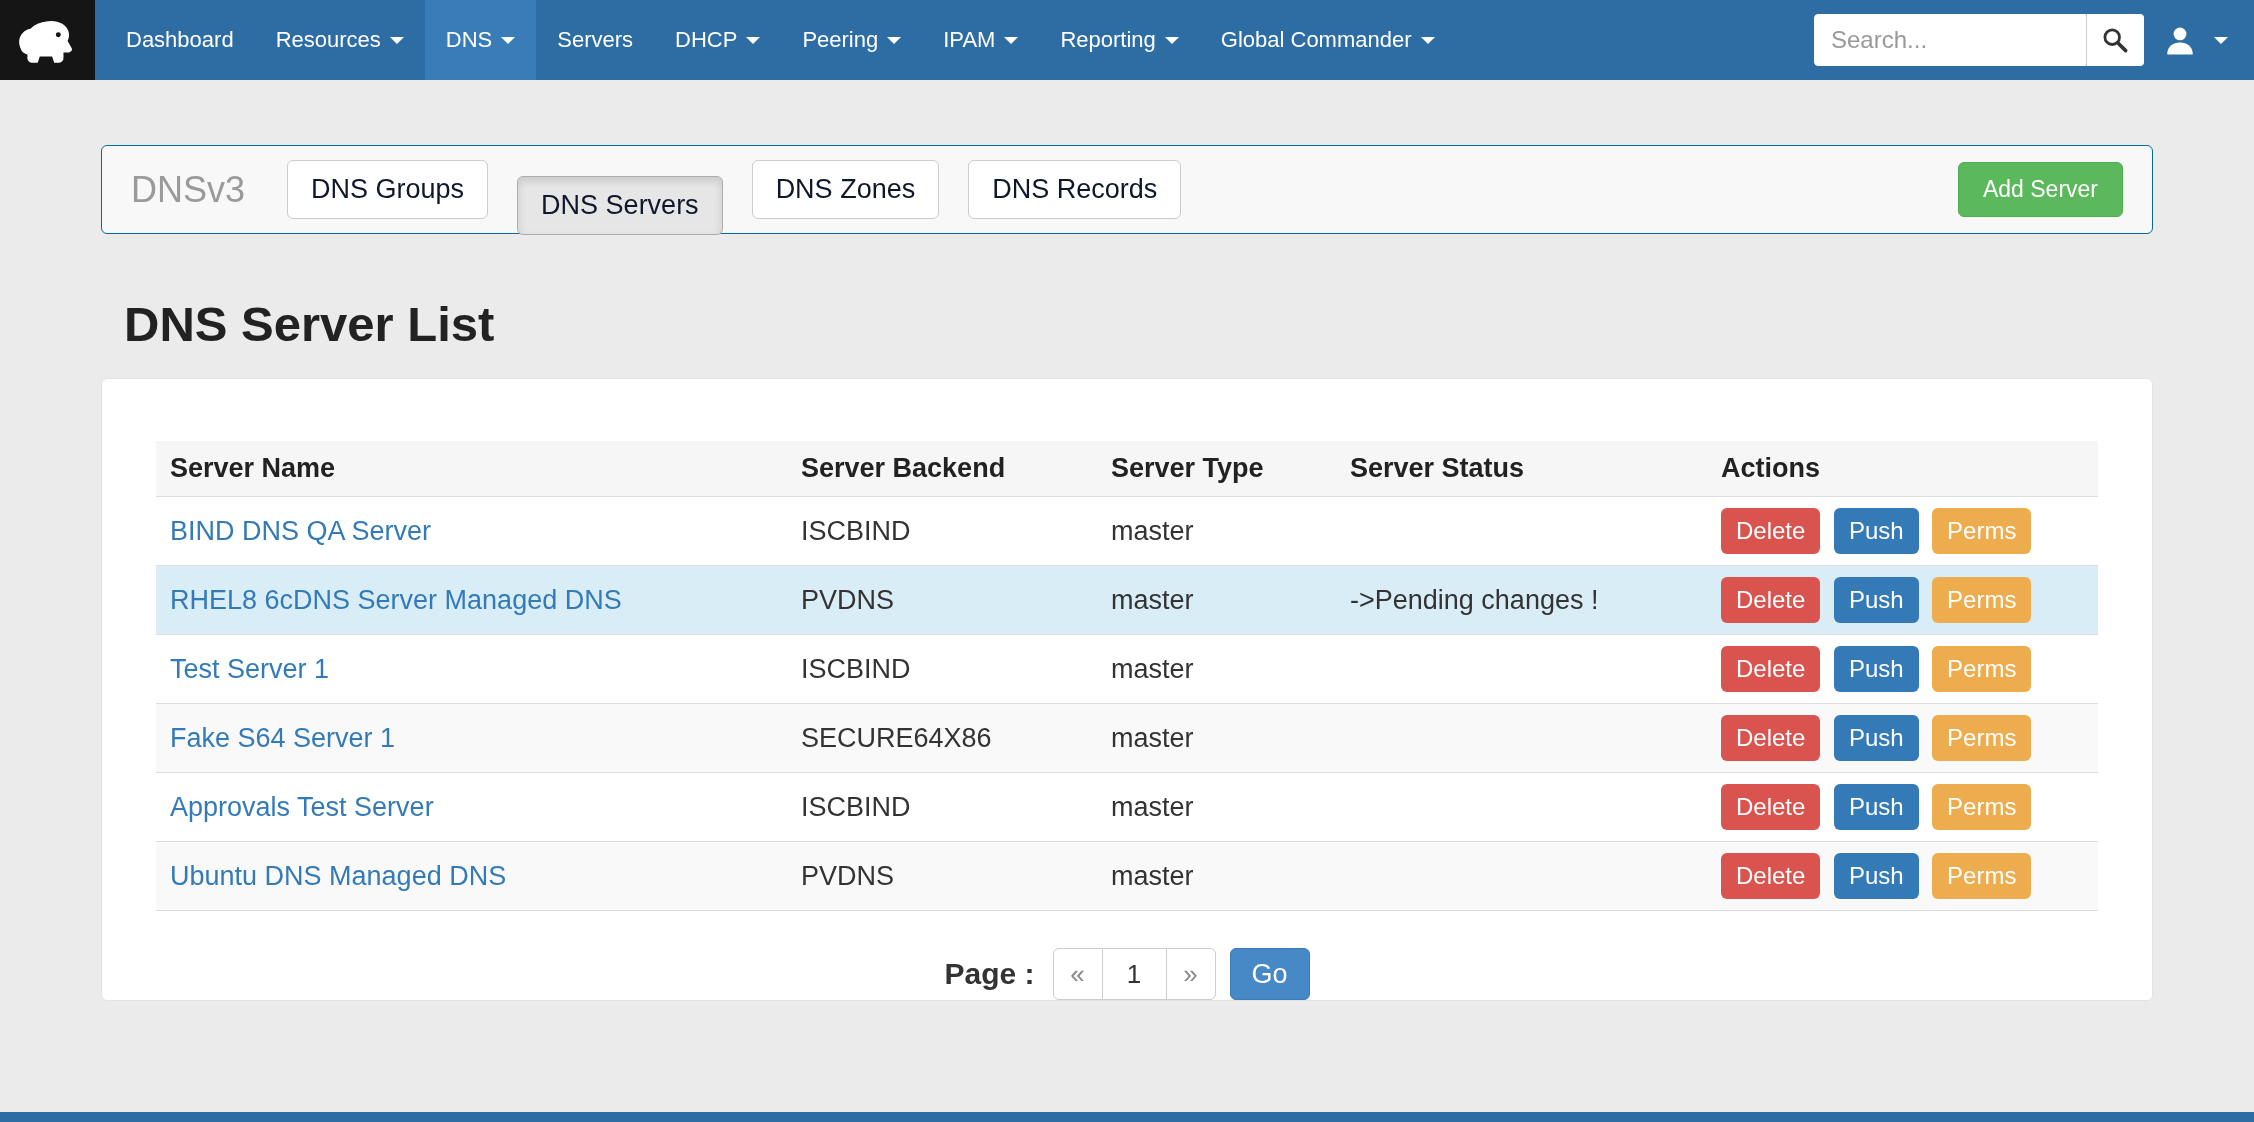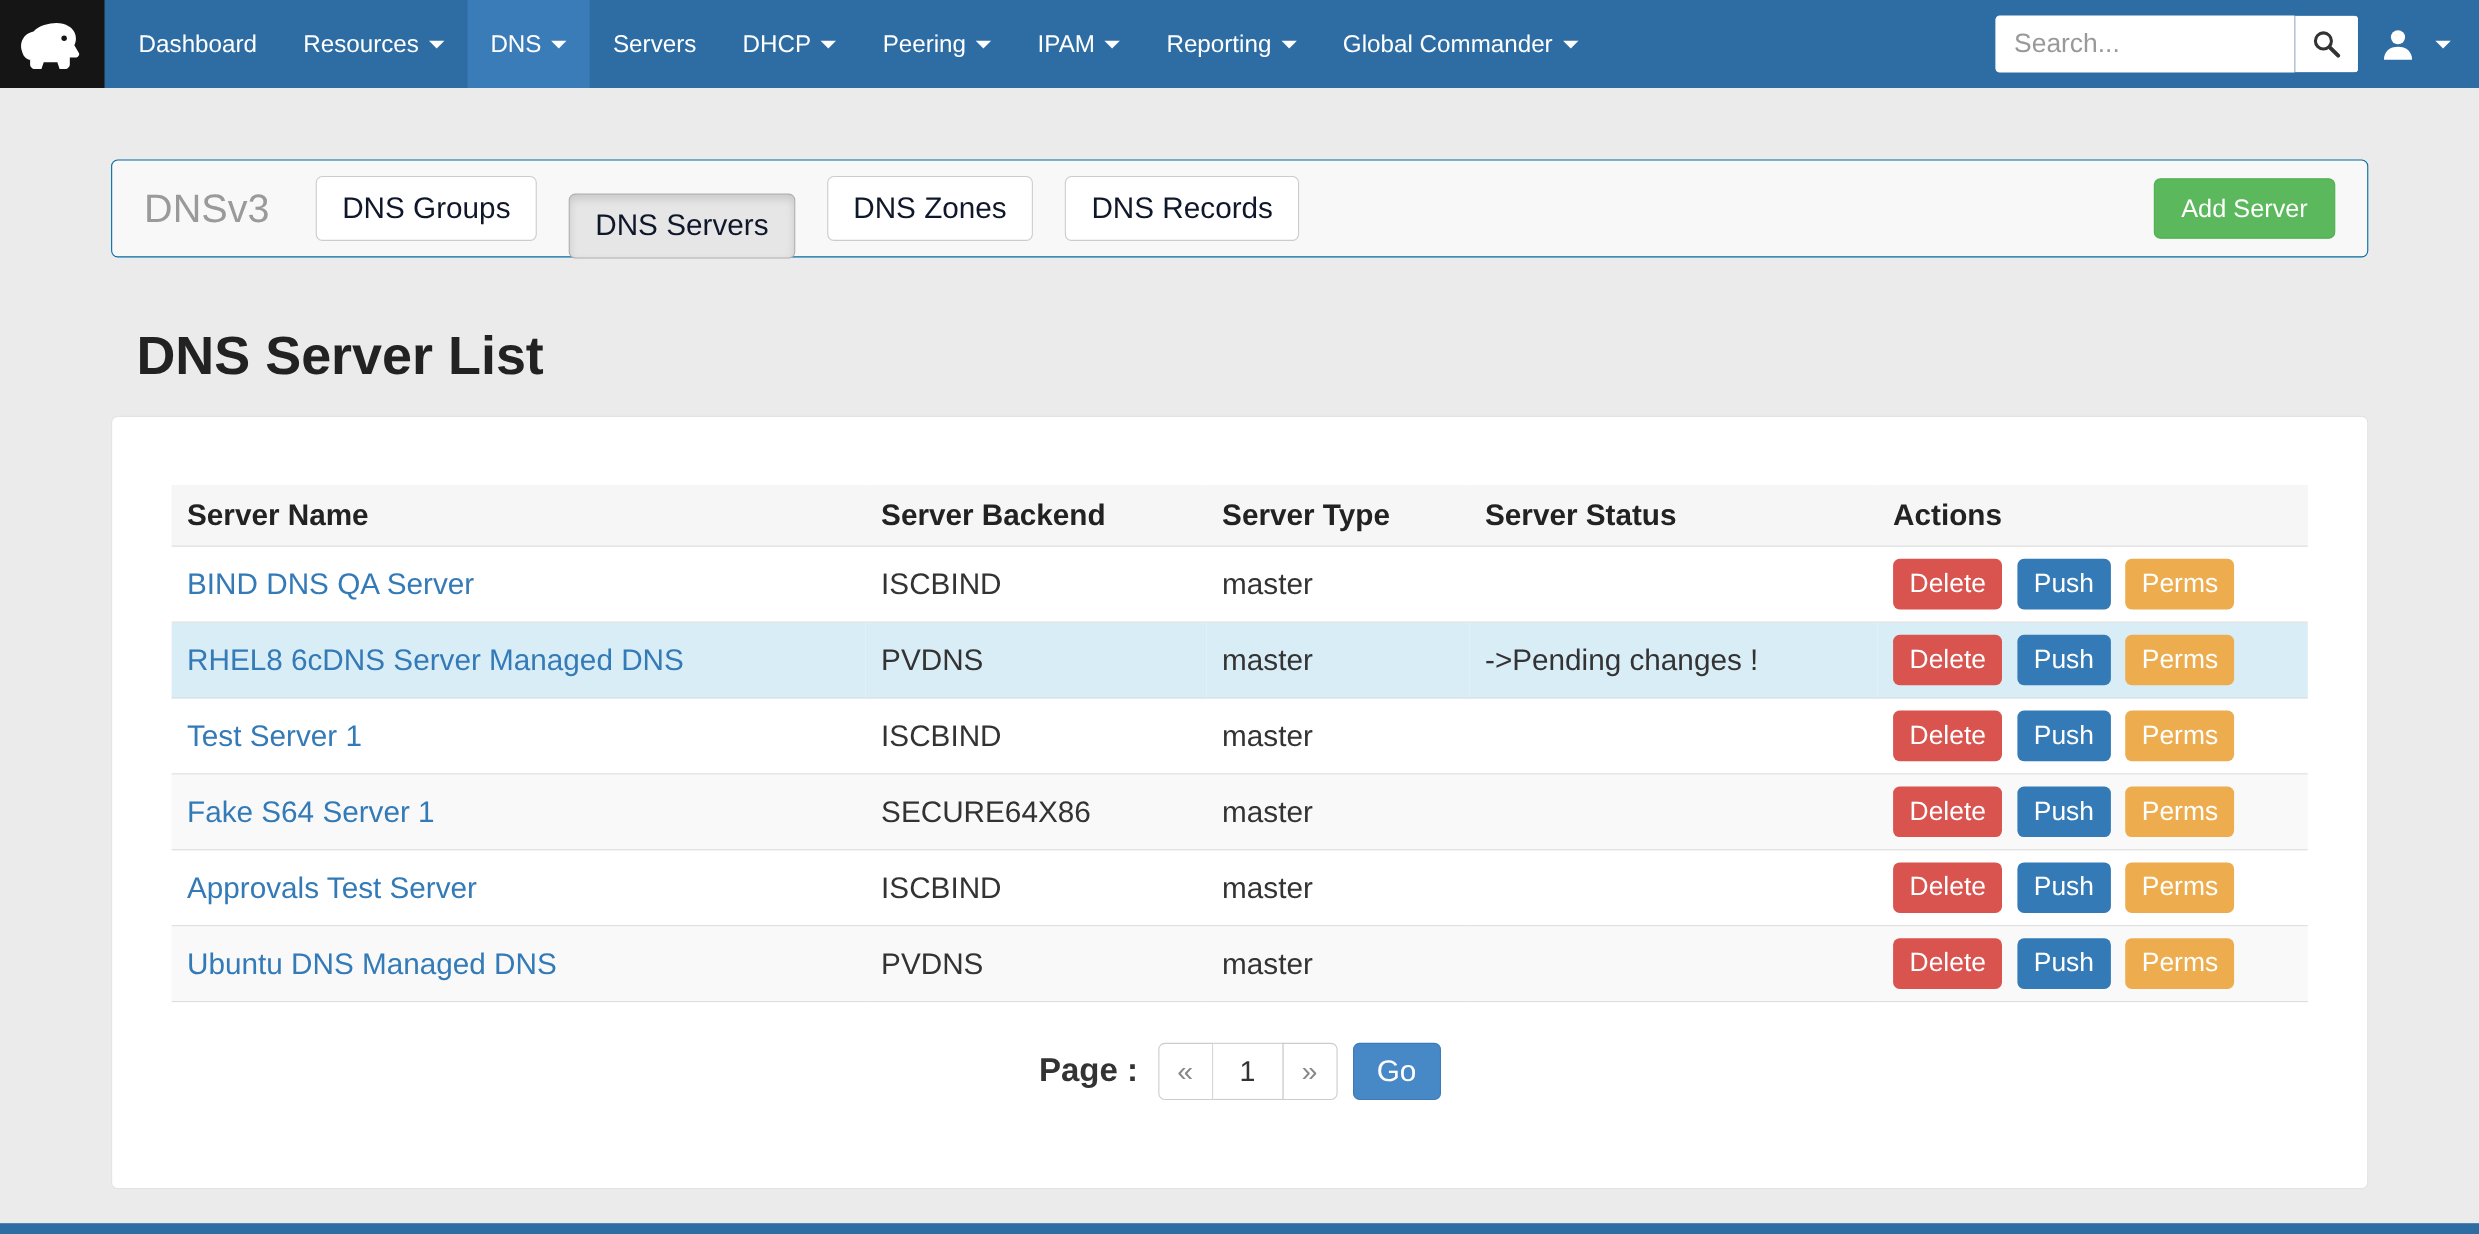--- a/index.html
+++ b/index.html
@@ -176,21 +176,20 @@
   .btn-delete { background: var(--red, #d9534f); }
   .btn-push  { background: var(--blue, #337ab7); }
   .btn-perms { background: var(--orange, #edad4e); }
 
   
   .pagination {
     display: flex;
     align-items: center;
     justify-content: center;
     margin-top: 37px;
-    padding-bottom: 80px;
   }
   .page-label { font-size: 30px; font-weight: 700; color: #333; margin-right: 18px; }
   .pg-btn {
     font-family: inherit;
     height: 52px; width: 50px;
     background: #fff;
     border: 1px solid #ccc;
     color: #888;
     font-size: 26px;
     cursor: pointer;

